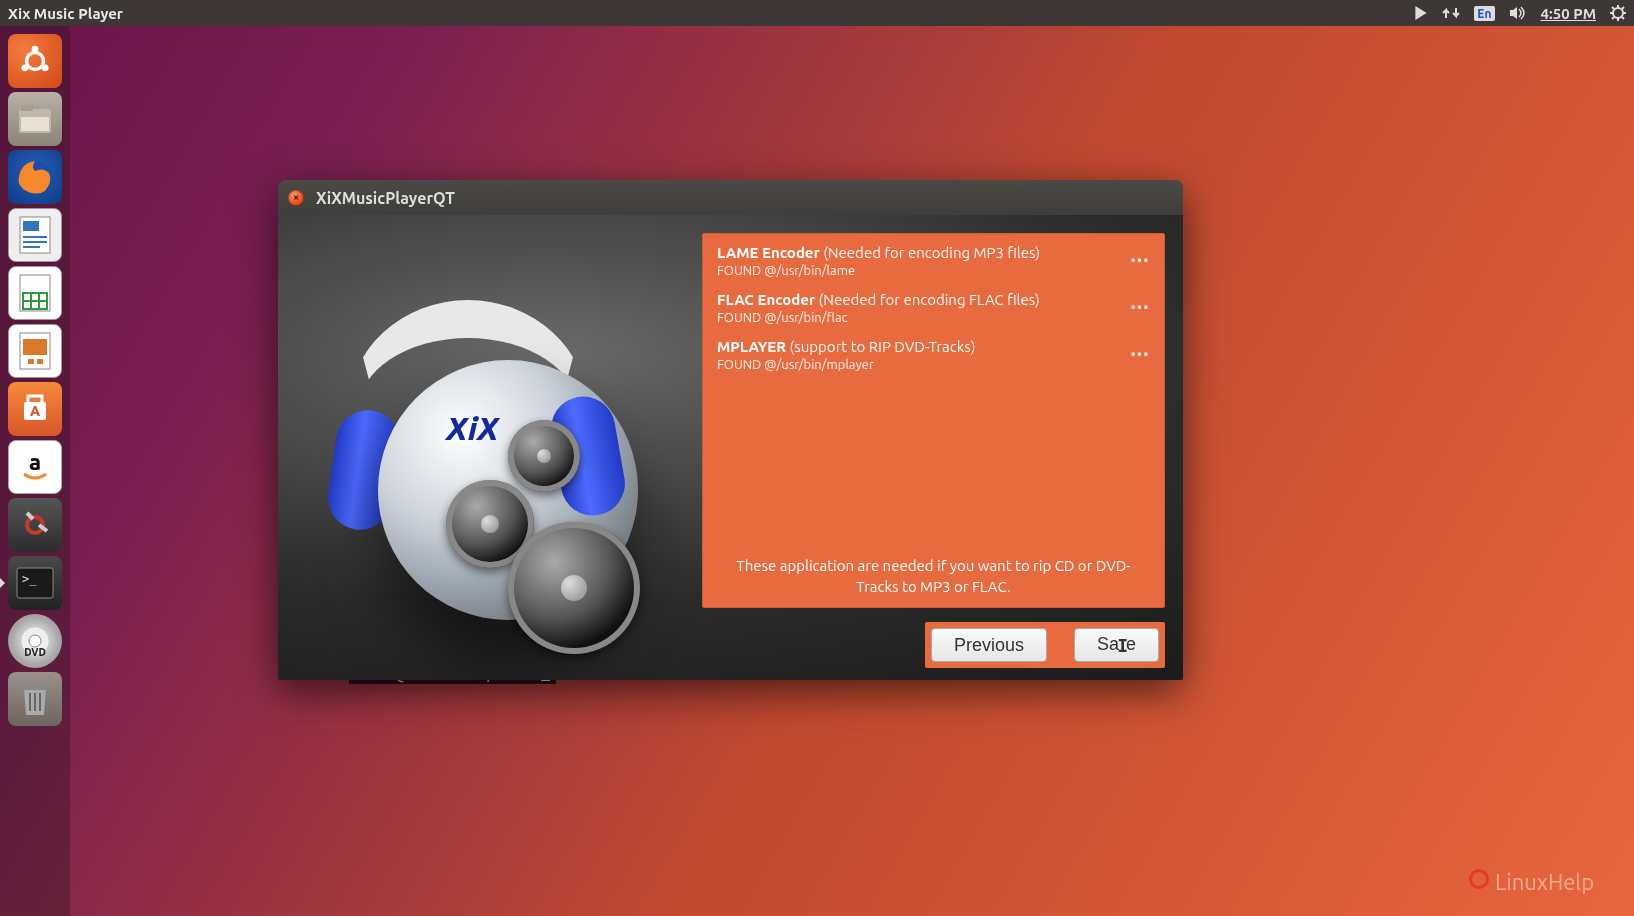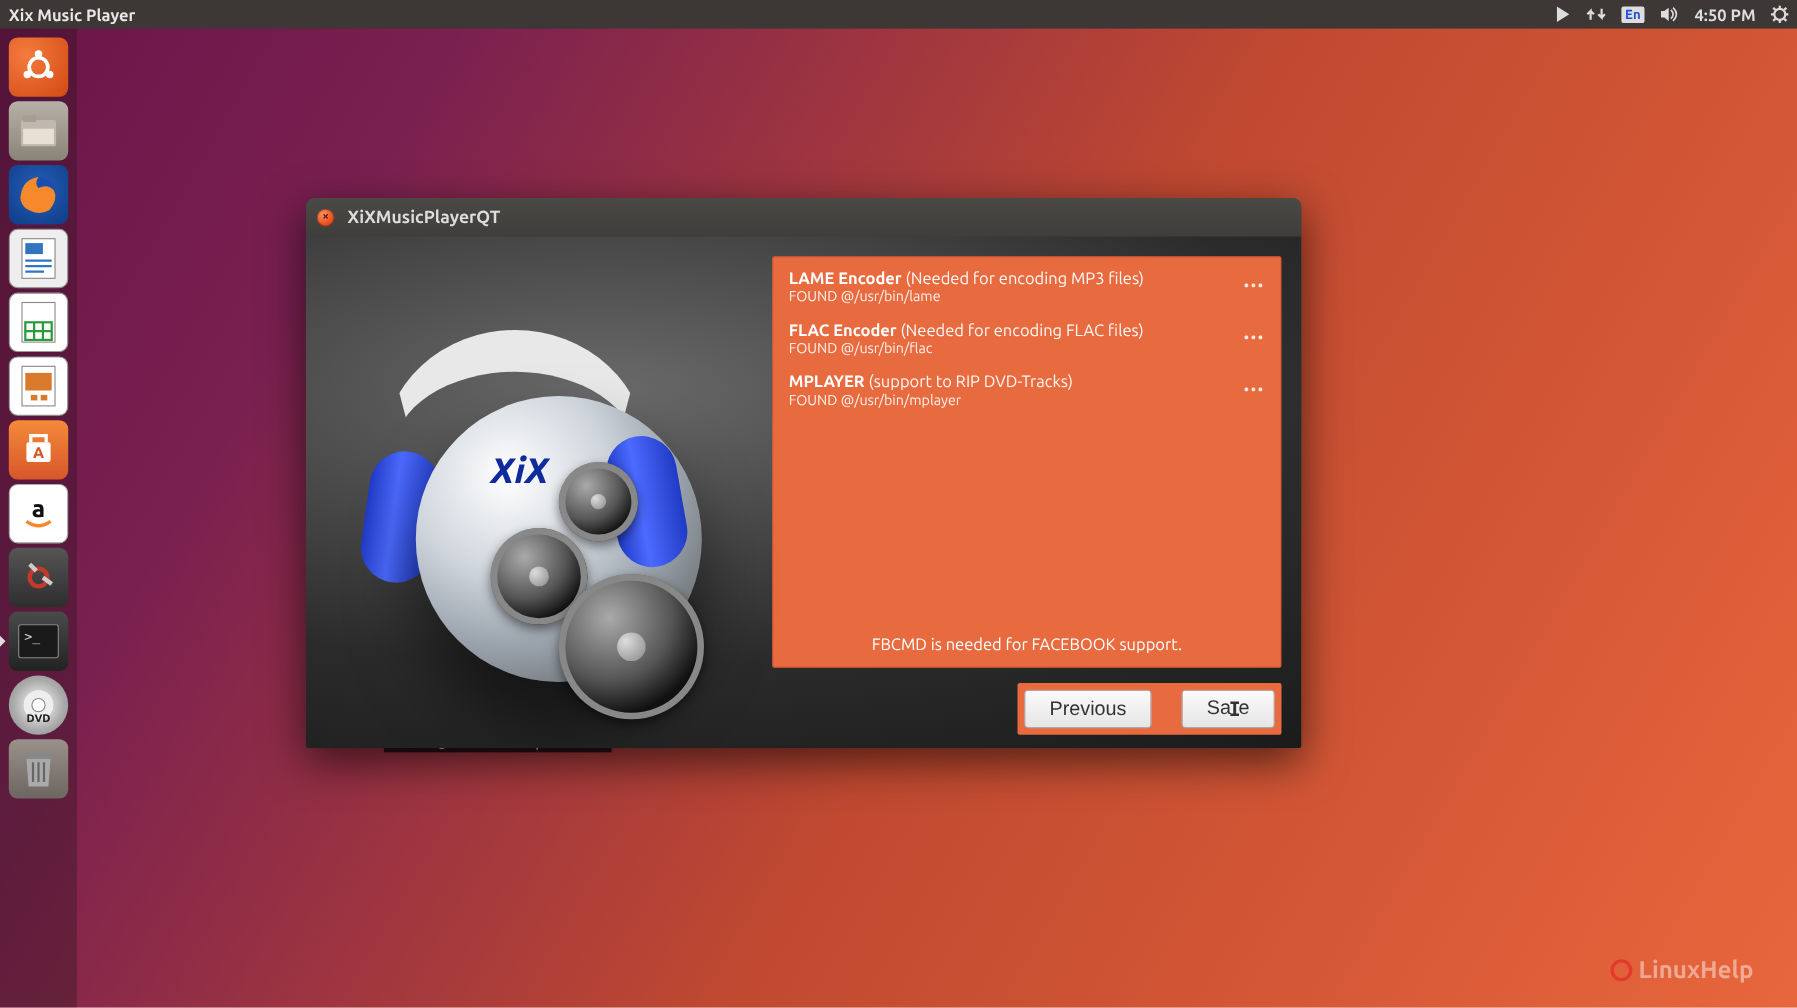--- a/index.html
+++ b/index.html
@@ -20,21 +20,21 @@
   padding: 12px 8px;
 }
 .menubar .title { font-weight: 600; color: #e8e8e8; }
 .menubar .spacer { flex: 1; }
 .menubar .tray { display: flex; align-items: center; gap: 14px; }
 .menubar .tray-item { display: flex; align-items: center; color: #ddd; }
 .menubar .lang {
   background: #ddd; color: #1d4ed8; font-size: 12px; font-weight: 700;
   padding: 1px 3px; border-radius: 2px;
 }
-.menubar .clock { font-weight: 600; }
+.menubar .clock { font-weight: 600; text-decoration: underline; }
 .menubar svg { display: block; }
 
 
 .launcher {
   position: absolute; left: 0; top: 26px; bottom: 0;
   width: 70px;
   background: rgba(40, 20, 30, 0.35);
   display: flex; flex-direction: column; align-items: center;
   padding-top: 8px; gap: 4px;
 }
@@ -190,22 +190,22 @@
   width: 20%; height: 20%; border-radius: 50%;
   background: radial-gradient(circle at 30% 30%, #ddd, #888);
 }
 .d1 { width: 72px; height: 72px; left: 200px; top: 120px; }
 .d2 { width: 88px; height: 88px; left: 138px; top: 180px; }
 .d3 { width: 132px; height: 132px; left: 200px; top: 222px; }
 
 
 .watermark {
   position: absolute; right: 40px; bottom: 22px;
-  color: rgba(255,255,255,.45); font-size: 22px; font-weight: 700;
-  display: flex; align-items: center; gap: 6px;
+  color: rgba(255,255,255,.45); font-size: 22px; font-weight: 400;
+  display: flex; gap: 6px;
 }
 .watermark .dot {
   width: 20px; height: 20px; border-radius: 50%;
   border: 3px solid rgba(230,40,40,.7);
 }
 </style>
 </head>
 <body>
 
 <div class="menubar">
@@ -380,21 +380,21 @@
         </div>
 
         <div class="app-item">
           <span class="name">MPLAYER</span>
           <span class="need">(support to RIP DVD-Tracks)</span>
           <span class="found">FOUND @/usr/bin/mplayer</span>
           <span class="dots">•••</span>
         </div>
 
         <div class="app-footer">
-          <div>FBCMD is needed for FACEBOOK support.</div>
+          <div>These application are needed if you want to rip CD or DVD-Tracks to MP3 or FLAC.</div>
         </div>
       </div>
 
       <div class="button-row">
         <div class="button-group">
           <button class="btn">Previous</button>
           <button class="btn">
             <span>Sa</span><span class="caret">I</span><span>e</span>
           </button>
         </div>

